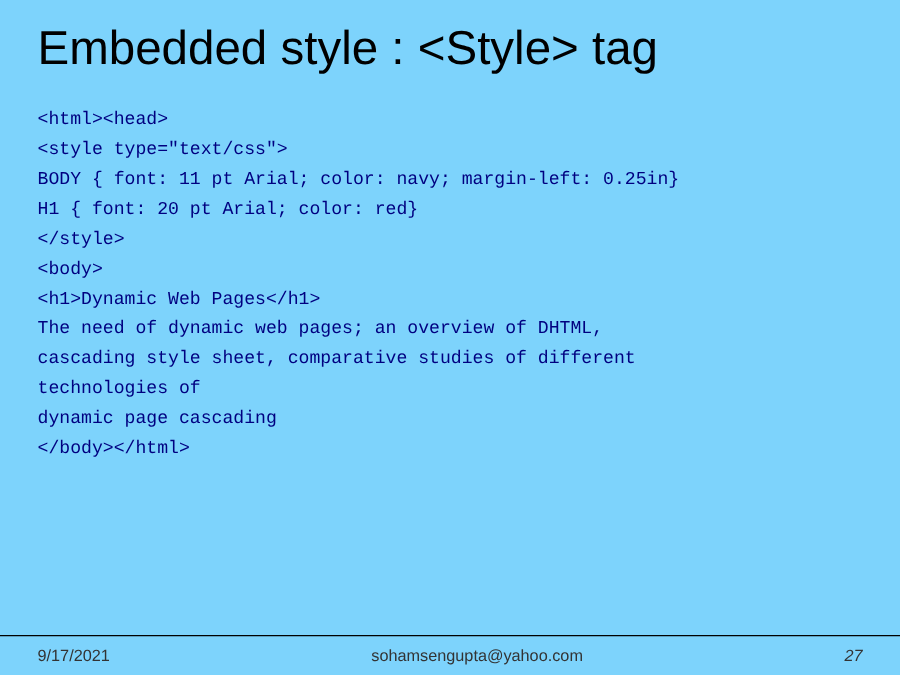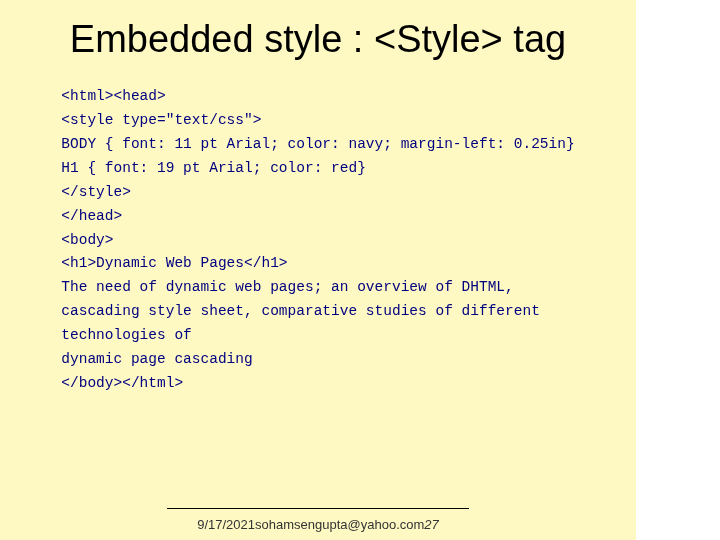--- a/index.html
+++ b/index.html
@@ -10,28 +10,27 @@
 
     body {
       width: 720px;
       height: 540px;
       background: #ffffff;
       font-family: Arial, sans-serif;
       overflow: hidden;
     }
 
     .slide {
-      width: 636px;
+      width: 720px;
       height: 540px;
-      background: #fef9c3;
+      background: #7dd3fc;
       display: flex;
       flex-direction: column;
       padding: 0;
       position: relative;
-      align-items: center;
     }
 
     .slide-title {
       font-size: 38px;
       font-weight: normal;
       color: #000000;
       padding: 18px 30px 14px 30px;
       border-bottom: none;
       font-family: Arial, sans-serif;
     }
@@ -78,23 +77,22 @@
 </head>
 <body>
 
 <div class="slide">
   <div class="slide-title">Embedded style : &lt;Style&gt; tag</div>
 
   <div class="slide-content">
     <span class="code-line">&lt;html&gt;&lt;head&gt;</span>
     <span class="code-line">&lt;style type="text/css"&gt;</span>
     <span class="code-line">BODY { font: 11 pt Arial; color: navy; margin-left: 0.25in}</span>
-    <span class="code-line">H1 { font: 19 pt Arial; color: red}</span>
+    <span class="code-line">H1 { font: 20 pt Arial; color: red}</span>
     <span class="code-line">&lt;/style&gt;</span>
-    <span class="code-line">&lt;/head&gt;</span>
     <span class="code-line">&lt;body&gt;</span>
     <span class="code-line">&lt;h1&gt;Dynamic Web Pages&lt;/h1&gt;</span>
     <span class="code-line">The need of dynamic web pages; an overview of DHTML,</span>
     <span class="code-line"></span>
     <span class="code-line">cascading style sheet, comparative studies of different</span>
     <span class="code-line">technologies of</span>
     <span class="code-line"></span>
     <span class="code-line">dynamic page cascading</span>
     <span class="code-line"></span>
     <span class="code-line">&lt;/body&gt;&lt;/html&gt;</span>

